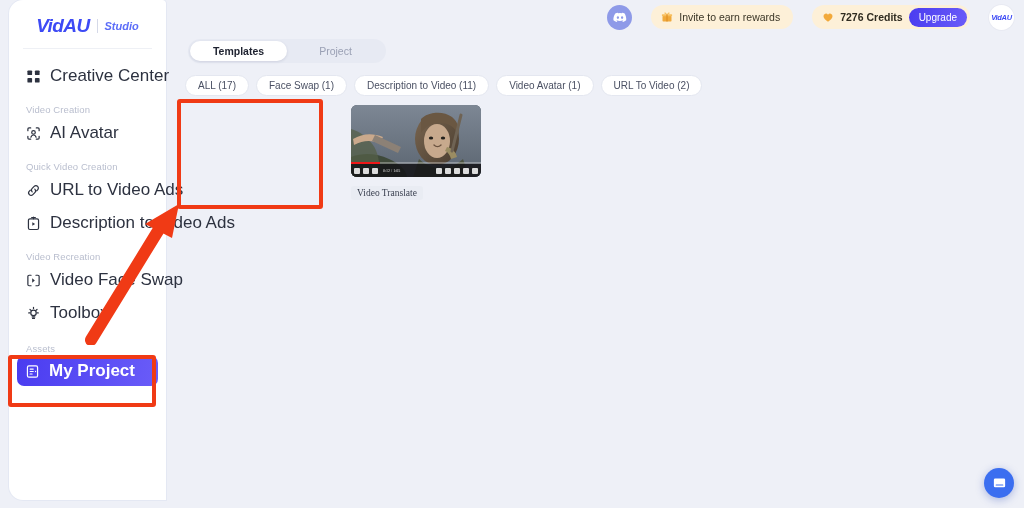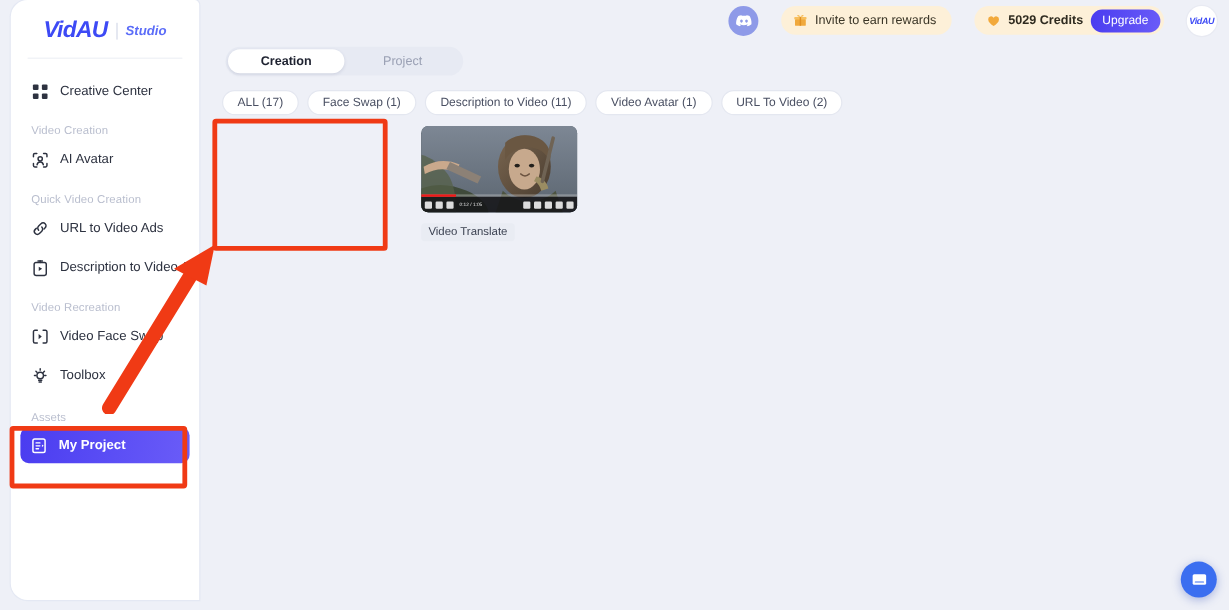--- a/index.html
+++ b/index.html
@@ -35,21 +35,21 @@
 
   .nav-section-label {
     font-size: 9.5px; color: #b9bece; padding: 0 0 0 17px;
     margin-top: 13px; margin-bottom: 2px; letter-spacing: .1px;
   }
   .nav-item {
     display: flex; align-items: center; gap: 9px;
     height: 30px; margin: 3px 9px; padding-left: 8px;
     border-radius: 7px; cursor: pointer;
   }
-  .nav-label { font-size: 11px; color: #2d3240; white-space: nowrap; }
+  .nav-label { font-size: 17px; color: #2d3240; white-space: nowrap; }
   .nav-ico { width: 15px; height: 15px; display: block; flex: none; color: #2d3240; }
 
   .nav-item.active {
     background: linear-gradient(100deg,#4a3cf0,#5b4ef5 55%,#6a5cf8);
     margin: 0 8px;
   }
   .nav-item.active .nav-label { color: #fff; font-weight: bold; }
   .nav-item.active .nav-ico { color: #fff; }
 
   
@@ -120,21 +120,21 @@
     display: flex; align-items: center;
     font-size: 10px; color: #4a5063; white-space: nowrap; cursor: pointer;
   }
   .pill.active {
     background: linear-gradient(100deg,#4a3cf0,#6a5cf8);
     border-color: transparent; color: #fff; font-weight: bold;
   }
 
   
   #card-wrap { position: absolute; left: 185px; top: 105px; }
-  .card { width: 130px; cursor: pointer; }
+  .card { width: 130px; cursor: pointer; font-family: Liberation Serif, serif; }
   .thumb {
     position: relative; width: 130px; height: 72px; border-radius: 6px;
     overflow: hidden; background: #4a5560;
   }
   .thumb-art { position: absolute; inset: 0; }
   .ctrl-bar {
     position: absolute; left: 0; right: 0; bottom: 0; height: 13px;
     background: rgba(22,22,26,.82);
     display: flex; align-items: center; padding: 0 3px; gap: 3px;
   }
@@ -262,33 +262,33 @@
         <path d="M7.2 4.2h1.6v9.8H7.2z" fill="#e08f22"></path>
         <path d="M8 4.2C6.8 2 5.2 1.6 4.6 2.3c-.6.7.5 1.9 3.4 1.9zM8 4.2c1.2-2.2 2.8-2.6 3.4-1.9.6.7-.5 1.9-3.4 1.9z" fill="#f7bf5e"></path>
       </svg>
       <span class="txt">Invite to earn rewards</span>
     </div>
 
     <div class="pill-credits">
       <svg width="12" height="12" viewBox="0 0 16 16">
         <path d="M8 14.2C5 12.2 2 9.8 2 6.9A3.2 3.2 0 018 5.1a3.2 3.2 0 016 1.8c0 2.9-3 5.3-6 7.3z" fill="#f2a93b"></path>
       </svg>
-      <span class="txt">5029 Credits</span>
+      <span class="txt">7276 Credits</span>
       <button class="upgrade-btn">Upgrade</button>
     </div>
 
     <div class="avatar-badge">
       <span>VidAU</span>
     </div>
   </div>
 
   <div id="main">
 
     <div class="seg-wrap">
-      <div class="seg active">Creation</div>
+      <div class="seg active">Templates</div>
       <div class="seg">Project</div>
     </div>
 
     <div class="pills">
       <div class="pill">ALL (17)</div>
       <div class="pill">Face Swap (1)</div>
       <div class="pill">Description to Video (11)</div>
       <div class="pill">Video Avatar (1)</div>
       <div class="pill">URL To Video (2)</div>
     </div>

